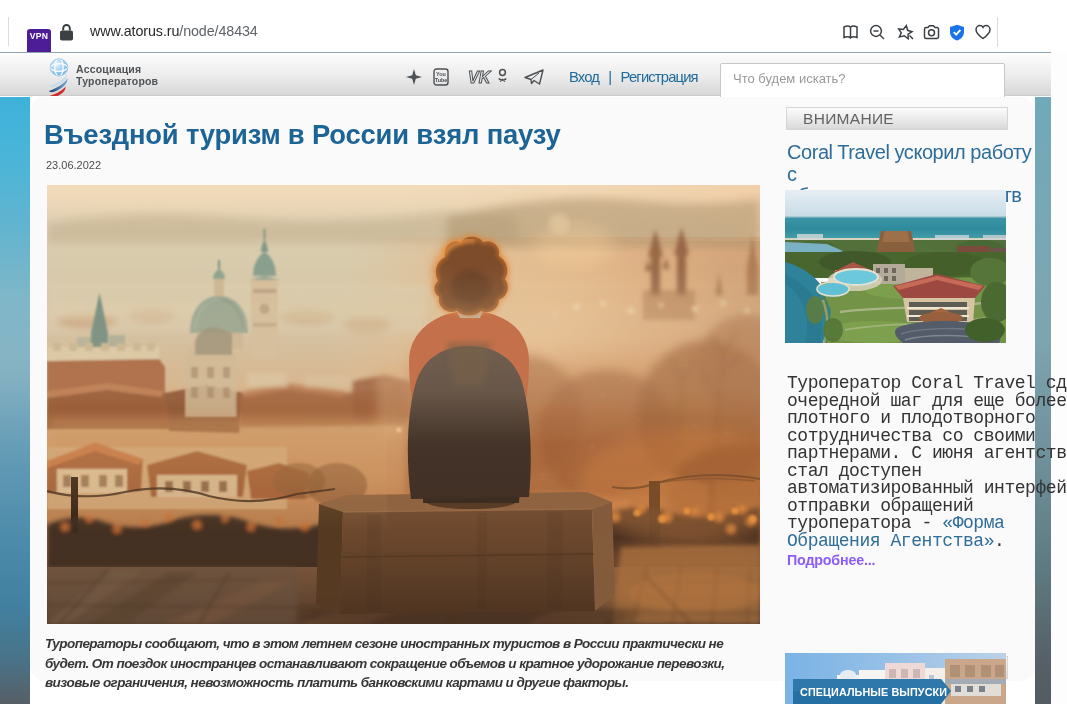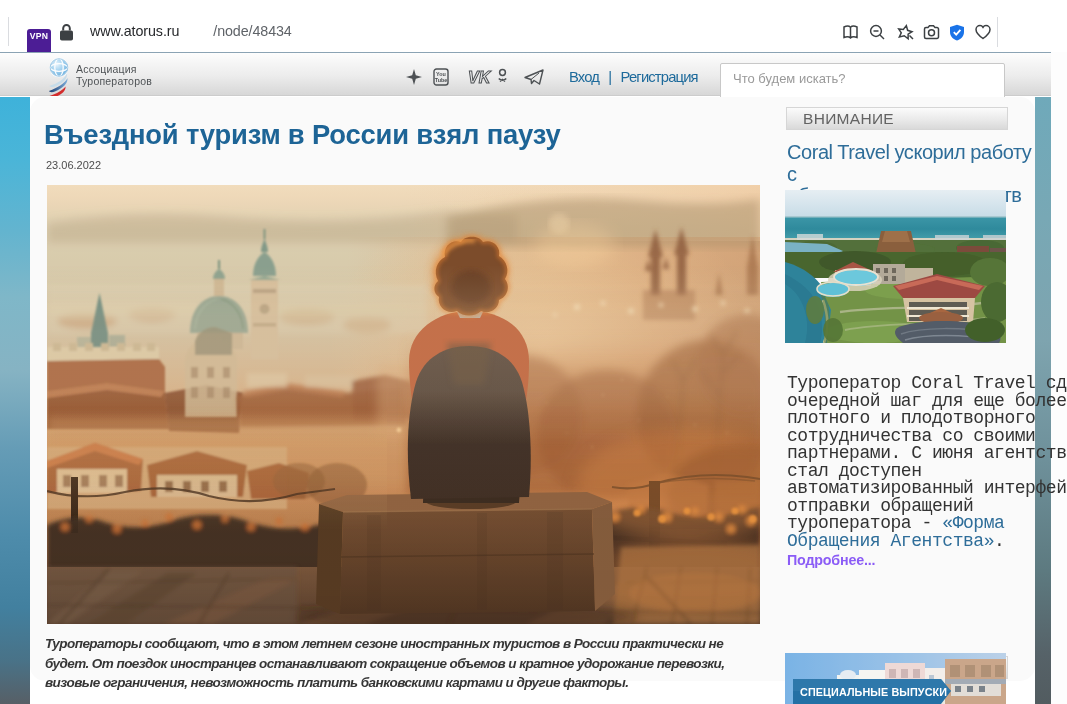--- a/index.html
+++ b/index.html
@@ -8,28 +8,28 @@
 #stage { position:relative; width:1067px; height:704px; overflow:hidden; }
 .abs { position:absolute; }
 
 
 #bbar { left:0; top:0; width:1067px; height:52px; background:#fff; }
 #bbar .vline-l { position:absolute; left:8px; top:17px; width:1px; height:29px; background:#dadce0; }
 #vpn { position:absolute; left:27px; top:29px; width:24px; height:28px; background:#4c1d95;
   border-radius:3px; color:#fff; font-size:8.6px; font-weight:bold; text-align:center;
   line-height:15px; letter-spacing:.2px; }
 #url { position:absolute; left:90px; top:23px; font-size:14.3px; color:#26282b; letter-spacing:-.1px;}
-#url .gray { color:#5f6368;padding-left:34px; }
+#url .gray { color:#5f6368; }
 #bbar .vline-r { position:absolute; left:997px; top:17px; width:1px; height:30px; background:#dadce0; }
 
 
 #shead { left:0; top:52px; width:1051px; height:44px;
   background:linear-gradient(#fdfdfd, #ececec 55%, #d7d7d7);
   border-top:1px solid #8ba3b4; border-bottom:1px solid #cccccc; }
-#logotxt { position:absolute; left:76px; top:11px; font-size:10.5px; font-weight:normal;
+#logotxt { position:absolute; left:76px; top:11px; font-size:10.5px; font-weight:bold;
   color:#4f5356; line-height:11.5px; letter-spacing:.2px;}
 #auth { position:absolute; left:569px; top:16px; font-size:14.8px; color:#1d6a9b; letter-spacing:-.85px; }
 #auth b.sep { font-weight:normal; color:#1d6a9b; padding:0 6px;}
 #sbox { position:absolute; left:720px; top:10px; width:285px; height:43px; background:#fff;
   border:1px solid #c8c8c8; border-radius:2px; }
 #sbox span { position:absolute; left:12px; top:7px; font-size:13px; color:#9a9a9a; }
 
 
 #bgL { left:0; top:97px; width:30px; height:607px;
   background:linear-gradient(#3eb2da 0%, #4ab5d8 10%, #63b4cf 22%, #7fb7c8 33%, #86b3c3 45%, #659cb6 58%, #4e8cab 72%, #42809f 84%, #497287 93%, #575f66 100%); }

